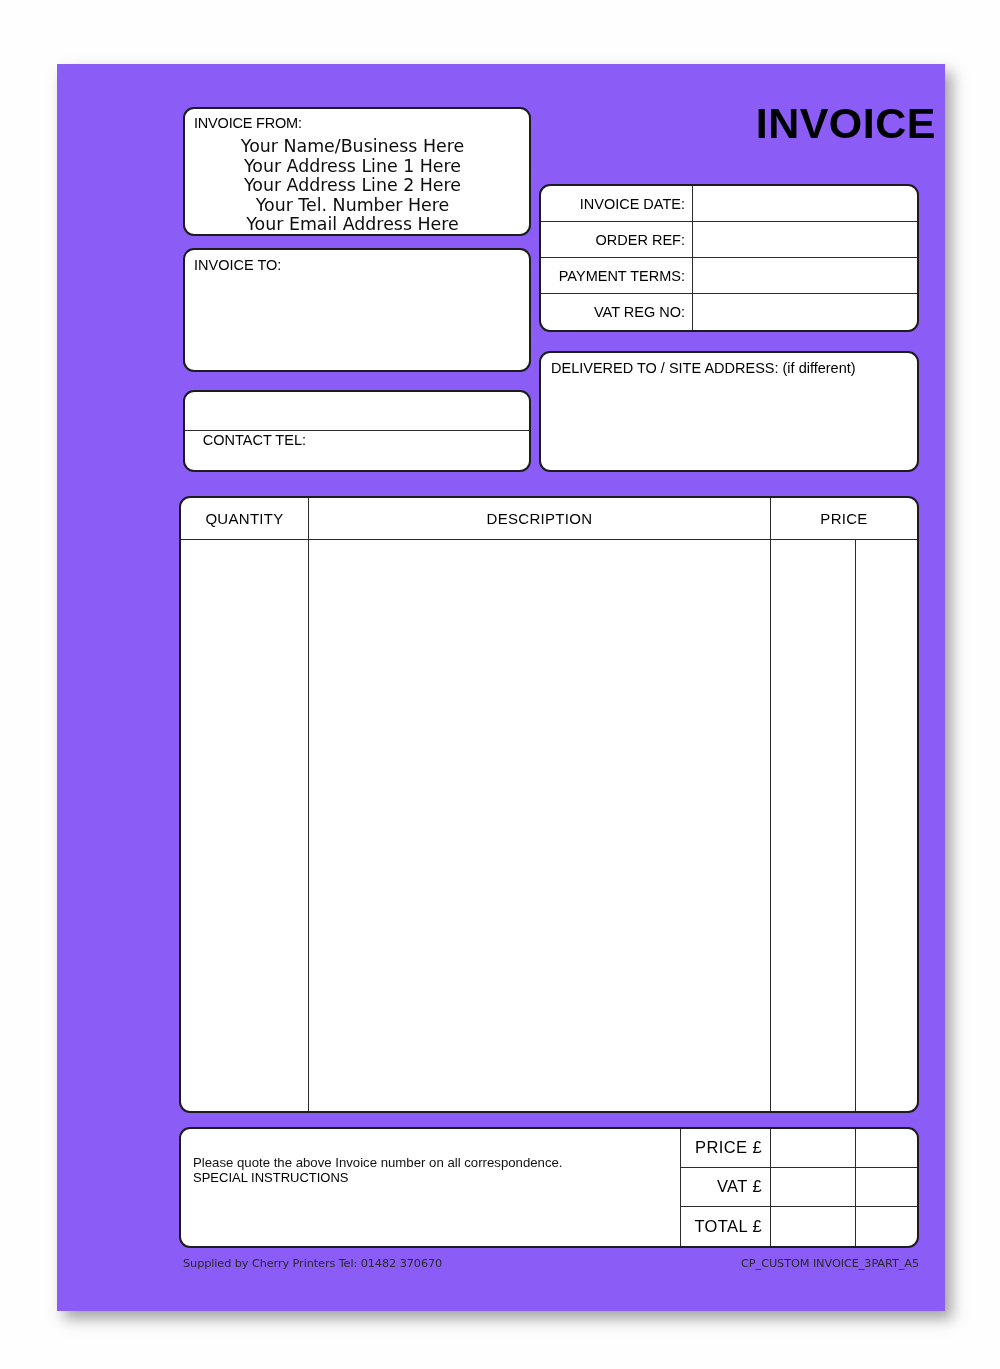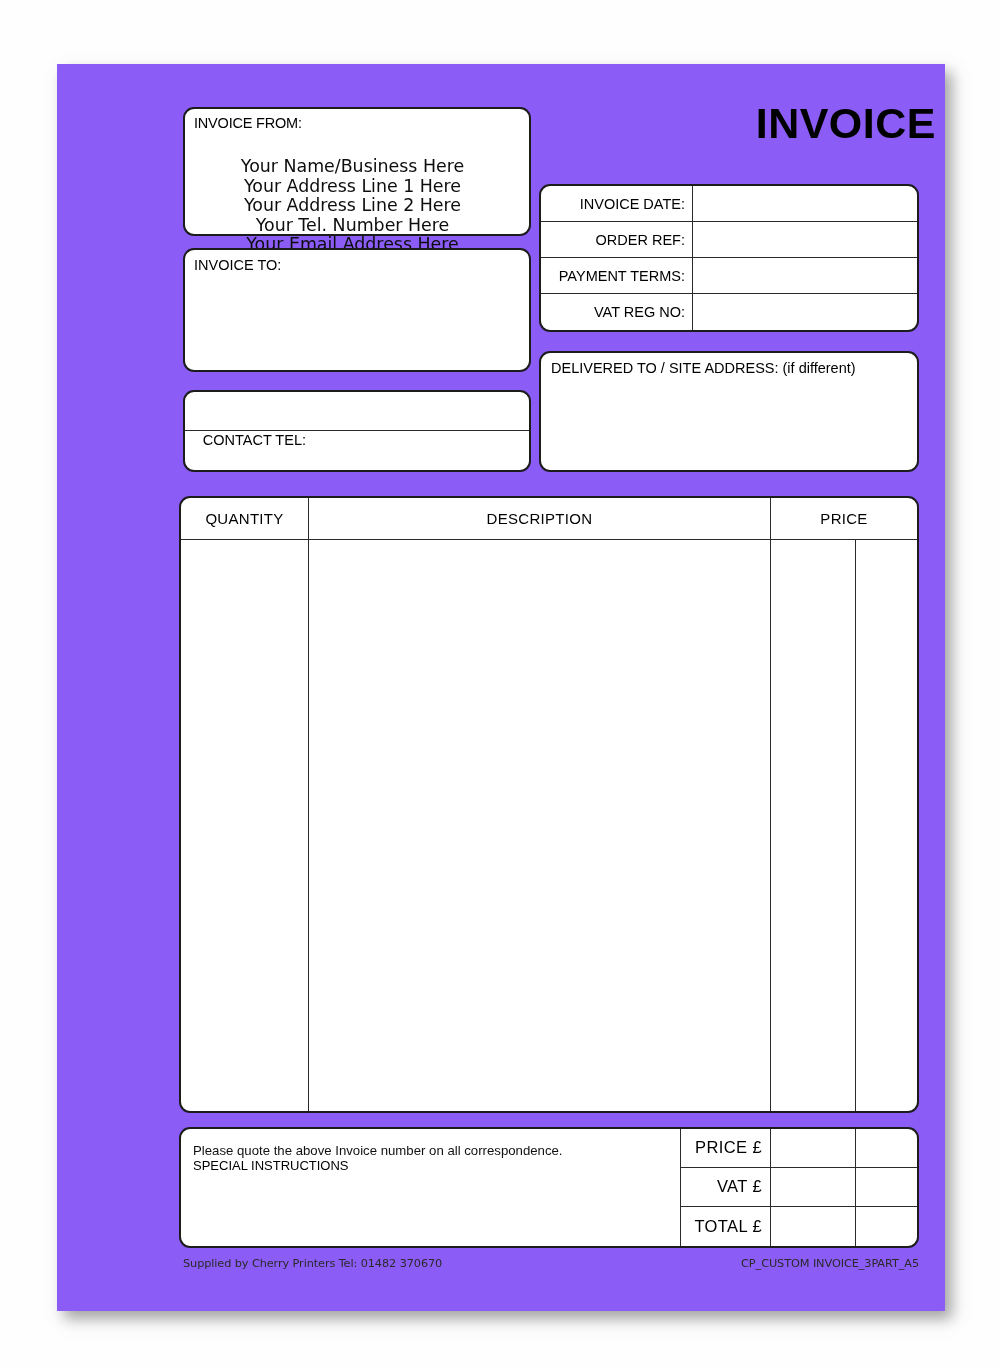--- a/index.html
+++ b/index.html
@@ -51,21 +51,20 @@
     position: absolute; left: 9px; top: 6px;
     font-size: 14.5px; letter-spacing: -0.2px;
   }
   #inv-from-lines {
     position: absolute; left: 0; right: 9px; top: 28px;
     text-align: center;
     font-family: "DejaVu Sans", sans-serif;
     font-size: 17.4px;
     line-height: 19.6px;
     color: #0d0d0d;
-    margin-top: 20px;
   }
 
   
   #inv-title {
     position: absolute; right: 9px; top: 35px;
     font-size: 43px; font-weight: bold; letter-spacing: 0.5px;
     font-family: "Liberation Sans", sans-serif;
     color: #000;
   }
   #no-row {
@@ -170,21 +169,21 @@
   .tb-pound { width: 85px;  border-right: 1.8px solid #2b2b2b; }
   .tb-pence { width: 61px; }
 
   
   #bottom-box {
     left: 122px; top: 1063px; width: 740px; height: 121px;
     overflow: hidden; display: flex;
   }
   #instructions {
     flex: 1; border-right: 1.8px solid #2b2b2b;
-    padding: 14px 12px;
+    padding: 26px 12px;
   }
   #instr-line1 { font-size: 13.2px; color: #111; }
   #instr-line2 { font-size: 13px; font-weight: normal; }
 
   #totals { width: 236px; display: flex; flex-direction: column; }
   .t-row {
     display: flex; height: 33.3333%;
     border-bottom: 1.8px solid #2b2b2b;
   }
   .t-row:last-child { border-bottom: none; }

